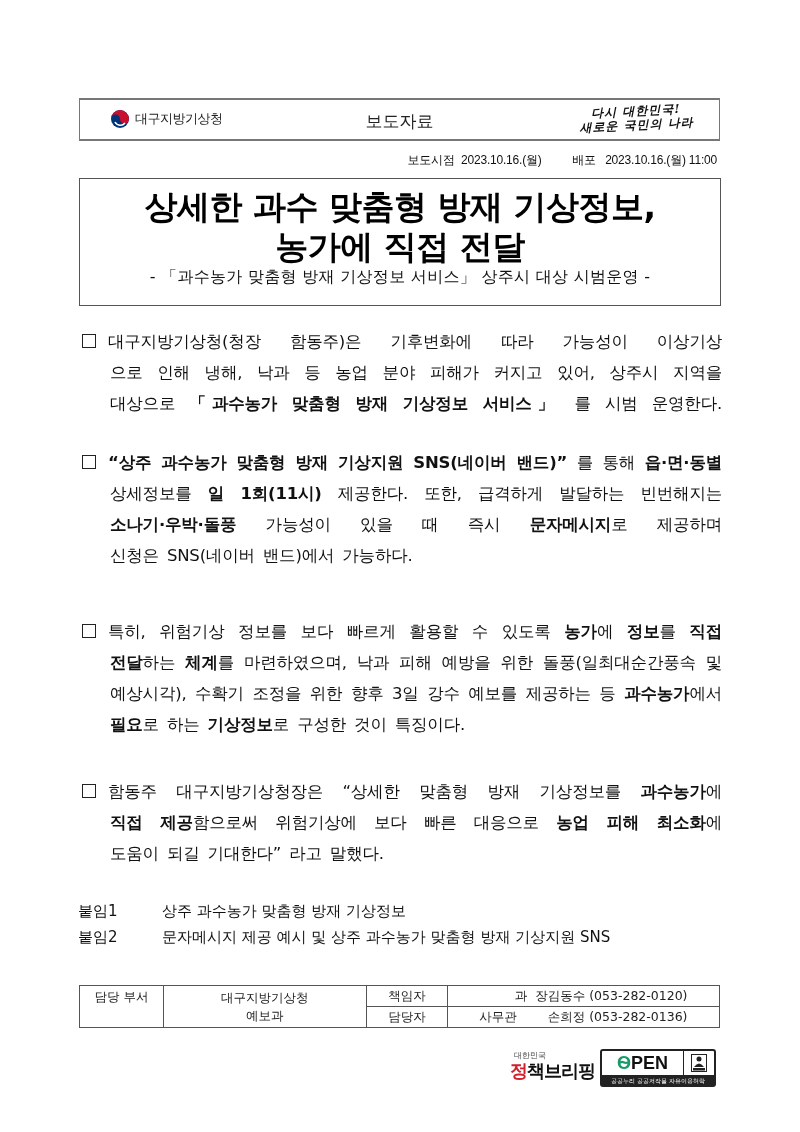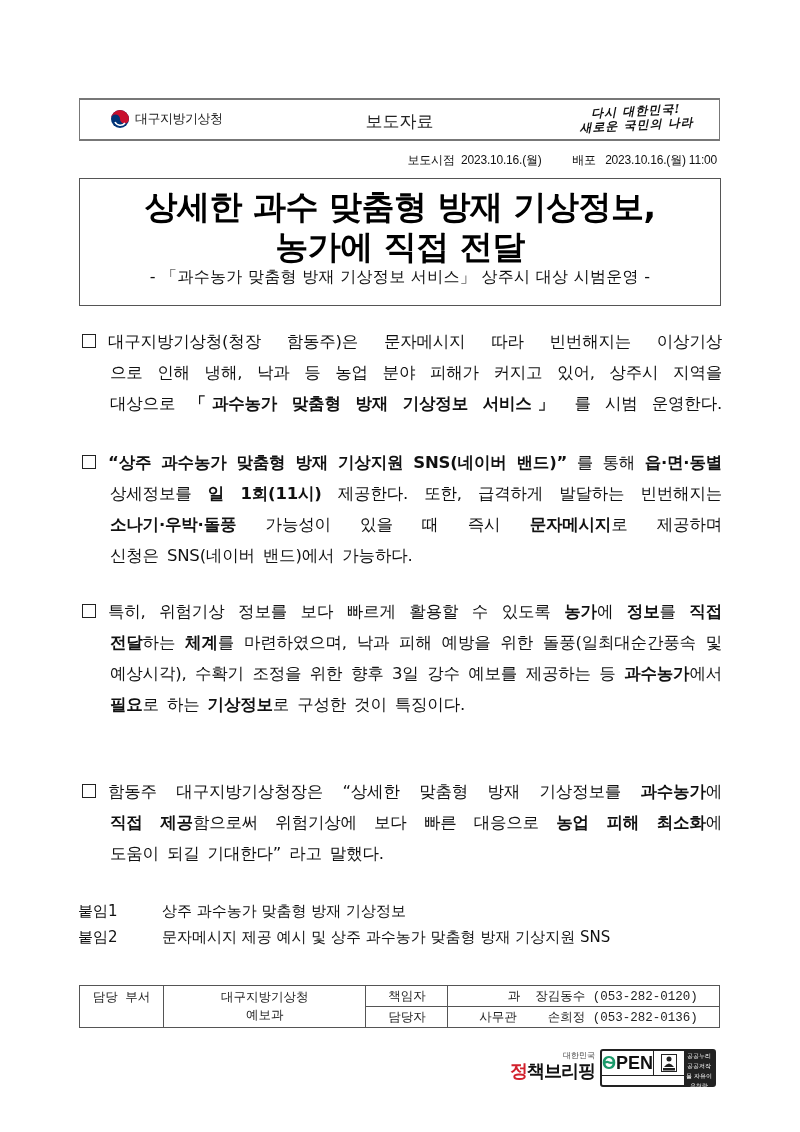--- a/index.html
+++ b/index.html
@@ -38,40 +38,40 @@
   .para .bullet { display: inline-block; width: 14px; height: 14px; border: 1.2px solid #222;
                   box-sizing: border-box; vertical-align: -1px; margin-right: 12px; }
   .para .line { white-space: nowrap; }
   .para .indent { padding-left: 28px; }
   .para b { font-weight: bold; }
   .para .u { text-decoration: underline; }
   .justify { text-align-last: justify; text-align: justify; }
 
   #p1 { top: 326px; }
   #p2 { top: 447px; }
-  #p3 { top: 596px; }
+  #p3 { top: 616px; }
   #p4 { top: 776px; }
 
   #attachments { left: 78px; top: 898px; font-size: 15px; line-height: 26px; color: #111;
                  font-family: "DejaVu Sans", sans-serif; }
   #attachments .lbl { display: inline-block; width: 84px; }
 
   
   #contact-table { left: 79px; top: 985px; width: 641px; border-collapse: collapse;
                    font-size: 12.5px; color: #222; font-family: "DejaVu Sans", sans-serif; }
   #contact-table td { border: 1px solid #555; height: 20px; padding: 0; text-align: center; }
-  #contact-table { border: 1.5px solid #444; font-family: Liberation Mono, monospace; }
+  #contact-table { border: 1.5px solid #444; }
 
   
-  #policy-logo { left: 510px; top: 1050px; text-align: right; }
+  #policy-logo { left: 510px; top: 1050px; text-align: left; }
   #policy-logo .small { font-size: 8px; color: #444; margin-left: 4px; }
   #policy-logo .big { font-size: 18px; font-weight: bold; color: #111; letter-spacing: -1px; line-height: 20px; }
   #policy-logo .big .red { color: #d2202c; }
   #open-logo { left: 600px; top: 1049px; width: 116px; height: 38px; border: 2px solid #222;
-               border-radius: 3px; box-sizing: border-box; display: flex; flex-direction: row; }
+               border-radius: 3px; box-sizing: border-box; display: flex; flex-direction: column; }
   #open-logo .top { display: flex; height: 24px; border-bottom: 1px solid #222; }
   #open-logo .open { flex: 1; font-weight: bold; font-size: 18px; line-height: 24px; text-align: center;
                      font-family: "Liberation Sans", sans-serif; color: #111; border-right: 1px solid #222; }
   #open-logo .open .o { color: #1a9a6a; }
   #open-logo .person { width: 30px; display: flex; align-items: center; justify-content: center; }
   #open-logo .bottom { background: #222; color: #fff; font-size: 6px; line-height: 10px; text-align: center; flex: 1; }
 </style>
 </head>
 <body>
 
@@ -94,21 +94,21 @@
 
 <div id="release-line" class="abs"><b>보도시점</b>  <span>2023.10.16.(월)</span>    <b>배포</b>   <span>2023.10.16.(월) 11:00</span></div>
 
 <div id="title-box" class="abs">
   <div id="title-line1">상세한 과수 맞춤형 방재 기상정보,</div>
   <div id="title-line2">농가에 직접 전달</div>
   <div id="subtitle">- 「과수농가 맞춤형 방재 기상정보 서비스」 상주시 대상 시범운영 -</div>
 </div>
 
 <div id="p1" class="abs para">
-  <div class="line justify"><span class="bullet"></span><span>대구지방기상청(청장 함동주)은 문자메시지 따라 빈번해지는 이상기상</span></div>
+  <div class="line justify"><span class="bullet"></span><span>대구지방기상청(청장 함동주)은 기후변화에 따라 가능성이 이상기상</span></div>
   <div class="line indent justify"><span>으로 인해 냉해, 낙과 등 농업 분야 피해가 커지고 있어, 상주시 지역을</span></div>
   <div class="line indent justify"><span>대상으로 </span><b>「과수농가 맞춤형 방재 기상정보 서비스」</b> <span>를 시범 운영한다.</span></div>
 </div>
 
 <div id="p2" class="abs para">
   <div class="line justify"><span class="bullet"></span><b>“상주 과수농가 맞춤형 방재 기상지원 SNS(네이버 밴드)”</b><span> 를 통해 </span><b>읍·면·동별</b></div>
   <div class="line indent justify"><span>상세정보를 </span><b>일 1회(11시)</b><span> 제공한다. 또한, 급격하게 발달하는 빈번해지는</span></div>
   <div class="line indent justify"><b>소나기·우박·돌풍</b><span> 가능성이 있을 때 즉시 </span><b>문자메시지</b><span>로 제공하며</span></div>
   <div class="line indent"><span>신청은 SNS(네이버 밴드)에서 가능하다.</span></div>
 </div>

